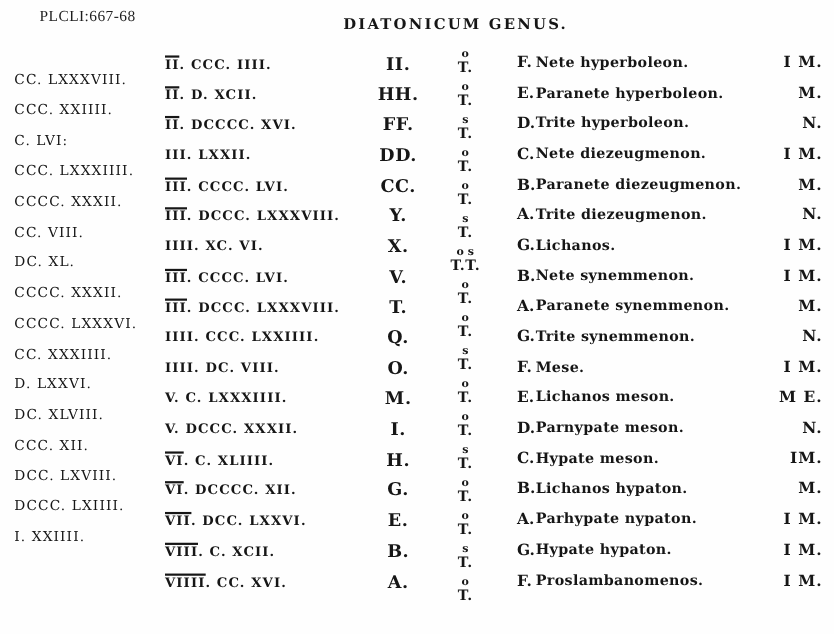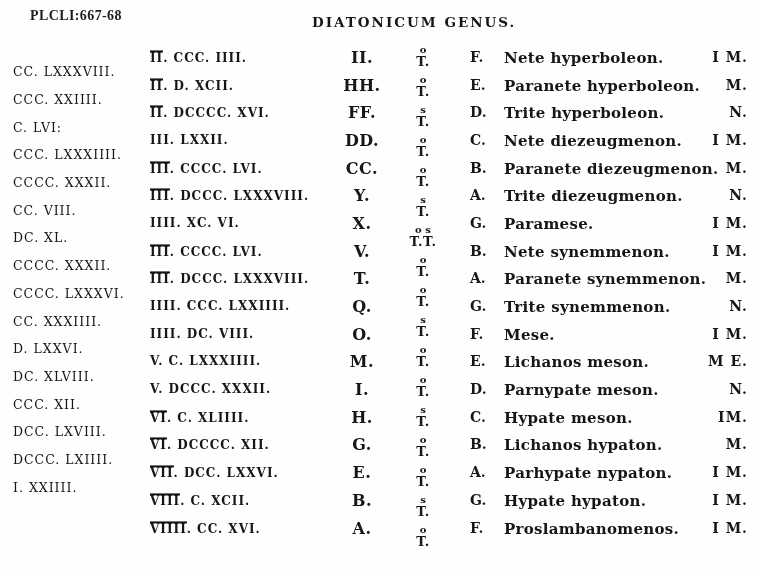--- a/index.html
+++ b/index.html
@@ -3,37 +3,37 @@
 <meta charset="utf-8">
 <style>
   html,body { margin:0; padding:0; }
   body {
     width:758px; height:576px; overflow:hidden; position:relative;
     background:#ffffff; color:#161616;
     font-family:"DejaVu Serif","Liberation Serif",serif;
   }
   .page { position:absolute; inset:0; background:#fefefe; }
   .citation {
-    position:absolute; left:30px; top:8px;
-    font-family:"Liberation Serif",serif; font-size:14px; letter-spacing:.4px; color:#1d1d1d;font-weight:bold;
+    position:absolute; left:36px; top:8px;
+    font-family:"Liberation Serif",serif; font-size:14px; letter-spacing:.4px; color:#1d1d1d;
   }
   .title {
     position:absolute; left:312px; top:14px;
     font-size:13.5px; font-weight:bold; letter-spacing:2px; white-space:nowrap;
   }
   .rows { position:absolute; left:0; top:44px; width:758px; }
   .row { position:relative; height:27.7px; }
   .cell {
     position:absolute; top:50%; transform:translateY(-50%);
     white-space:nowrap; font-weight:bold; line-height:1.1;
   }
   .c-len  { left:150px; font-size:12px; letter-spacing:1px; }
   .c-ltr  { left:330px; width:64px; text-align:center; font-size:16px; letter-spacing:.5px; }
   .c-pitch{ left:470px; font-size:14px; }
-  .c-note { left:504px; font-size:15px; letter-spacing:.3px; }
+  .c-note { left:487px; font-size:13px; letter-spacing:.3px; }
   .c-mark { left:688px; width:60px; text-align:right; font-size:14px; letter-spacing:1px; }
   .bar { display:inline-block; border-top:2px solid #161616; line-height:1.05; }
   .diffs { position:absolute; left:13px; top:58px; }
   .diff {
     height:27.7px; display:flex; align-items:center;
     font-weight:normal; font-size:12.5px; letter-spacing:1px; white-space:nowrap;
   }
   .intervals { position:absolute; left:390px; top:42px; width:66px; }
   .ivl {
     height:30px; display:flex; flex-direction:column;
@@ -89,21 +89,21 @@
       <span class="cell c-len"><span class="bar">III</span><span>. DCCC. LXXXVIII.</span></span>
       <span class="cell c-ltr">Y.</span>
       <span class="cell c-pitch">A.</span>
       <span class="cell c-note">Trite diezeugmenon.</span>
       <span class="cell c-mark">N.</span>
     </div>
     <div class="row">
       <span class="cell c-len"><span class="bar"></span><span>IIII. XC. VI.</span></span>
       <span class="cell c-ltr">X.</span>
       <span class="cell c-pitch">G.</span>
-      <span class="cell c-note">Paramese.</span>
+      <span class="cell c-note">Lichanos.</span>
       <span class="cell c-mark">I M.</span>
     </div>
     <div class="row">
       <span class="cell c-len"><span class="bar">III</span><span>. CCCC. LVI.</span></span>
       <span class="cell c-ltr">V.</span>
       <span class="cell c-pitch">B.</span>
       <span class="cell c-note">Nete synemmenon.</span>
       <span class="cell c-mark">I M.</span>
     </div>
     <div class="row">

